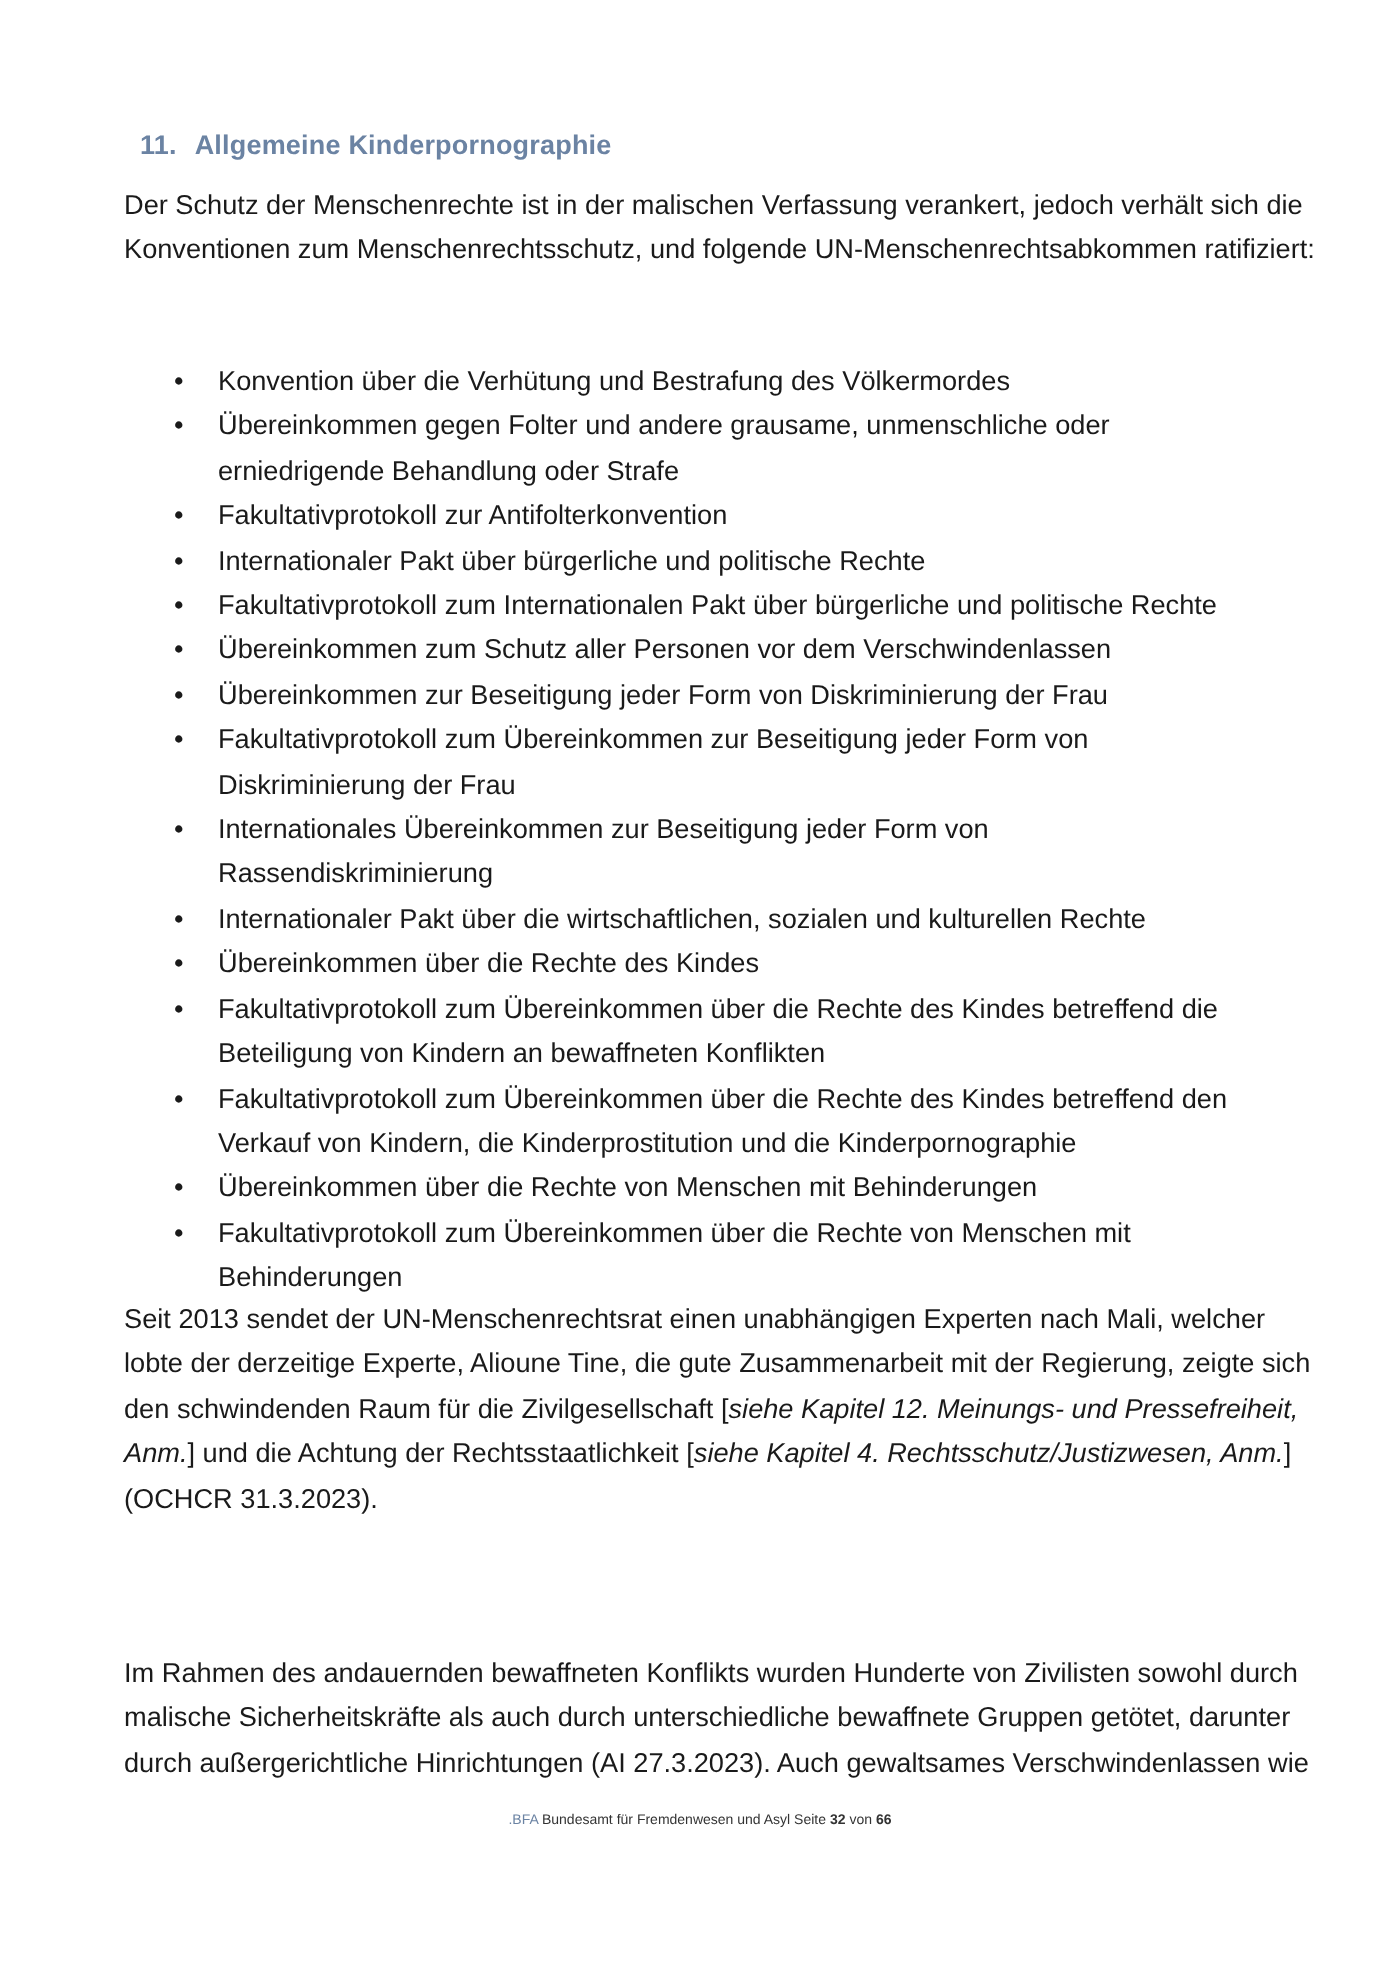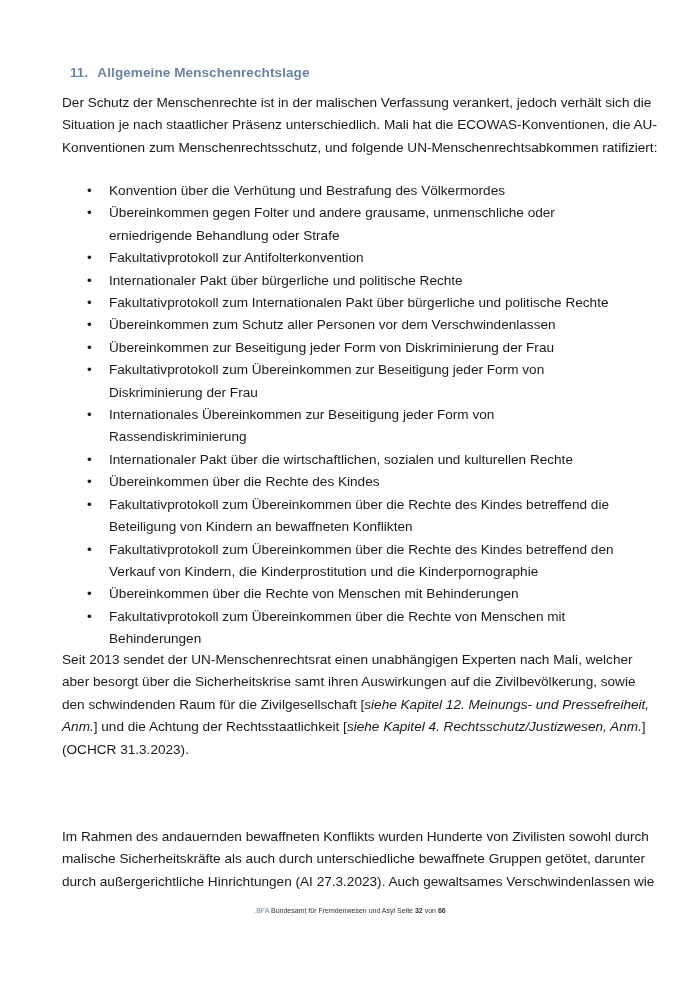--- a/index.html
+++ b/index.html
@@ -83,26 +83,25 @@
     }
     .footer .brand { color: #6b83a3; }
     .footer b { font-weight: bold; }
   </style>
 </head>
 <body>
 
 <div class="page">
 
   <div class="heading">
-    <span class="num">11.</span><span>Allgemeine Menschenrechtslage</span>
+    <span class="num">11.</span><span>Allgemeine Kinderpornographie</span>
   </div>
 
   <div class="content p1">
     <span class="just-line">Der Schutz der Menschenrechte ist in der malischen Verfassung verankert, jedoch verhält sich die</span>
-    <span class="just-line">Situation je nach staatlicher Präsenz unterschiedlich. Mali hat die ECOWAS-Konventionen, die AU-</span>
     <span class="last-line">Konventionen zum Menschenrechtsschutz, und folgende UN-Menschenrechtsabkommen ratifiziert:</span>
   </div>
 
   <ul class="conventions">
     <li><span class="bullet">•</span><span>Konvention über die Verhütung und Bestrafung des Völkermordes</span></li>
     <li><span class="bullet">•</span><span>Übereinkommen gegen Folter und andere grausame, unmenschliche oder erniedrigende Behandlung oder Strafe</span></li>
     <li><span class="bullet">•</span><span>Fakultativprotokoll zur Antifolterkonvention</span></li>
     <li><span class="bullet">•</span><span>Internationaler Pakt über bürgerliche und politische Rechte</span></li>
     <li><span class="bullet">•</span><span>Fakultativprotokoll zum Internationalen Pakt über bürgerliche und politische Rechte</span></li>
     <li><span class="bullet">•</span><span>Übereinkommen zum Schutz aller Personen vor dem Verschwindenlassen</span></li>
@@ -112,21 +111,21 @@
     <li><span class="bullet">•</span><span>Internationaler Pakt über die wirtschaftlichen, sozialen und kulturellen Rechte</span></li>
     <li><span class="bullet">•</span><span>Übereinkommen über die Rechte des Kindes</span></li>
     <li><span class="bullet">•</span><span>Fakultativprotokoll zum Übereinkommen über die Rechte des Kindes betreffend die Beteiligung von Kindern an bewaffneten Konflikten</span></li>
     <li><span class="bullet">•</span><span>Fakultativprotokoll zum Übereinkommen über die Rechte des Kindes betreffend den Verkauf von Kindern, die Kinderprostitution und die Kinderpornographie</span></li>
     <li><span class="bullet">•</span><span>Übereinkommen über die Rechte von Menschen mit Behinderungen</span></li>
     <li><span class="bullet">•</span><span>Fakultativprotokoll zum Übereinkommen über die Rechte von Menschen mit Behinderungen</span></li>
   </ul>
 
   <div class="content p2">
     <span class="just-line">Seit 2013 sendet der UN-Menschenrechtsrat einen unabhängigen Experten nach Mali, welcher</span>
-    <span class="just-line">aber besorgt über die Sicherheitskrise samt ihren Auswirkungen auf die Zivilbevölkerung, sowie</span>
+    <span class="just-line">lobte der derzeitige Experte, Alioune Tine, die gute Zusammenarbeit mit der Regierung, zeigte sich</span>
     <span class="just-line"><span>den schwindenden Raum für die Zivilgesellschaft [</span><em>siehe Kapitel 12. Meinungs- und Pressefreiheit,</em></span>
     <span class="just-line"><em>Anm.</em><span>] und die Achtung der Rechtsstaatlichkeit [</span><em>siehe Kapitel 4. Rechtsschutz/Justizwesen, Anm.</em><span>]</span></span>
     <span class="last-line">(OCHCR 31.3.2023).</span>
   </div>
 
   <div class="content p3">
     <span class="just-line">Im Rahmen des andauernden bewaffneten Konflikts wurden Hunderte von Zivilisten sowohl durch</span>
     <span class="just-line">malische Sicherheitskräfte als auch durch unterschiedliche bewaffnete Gruppen getötet, darunter</span>
     <span class="just-line">durch außergerichtliche Hinrichtungen (AI 27.3.2023). Auch gewaltsames Verschwindenlassen wie</span>
   </div>

